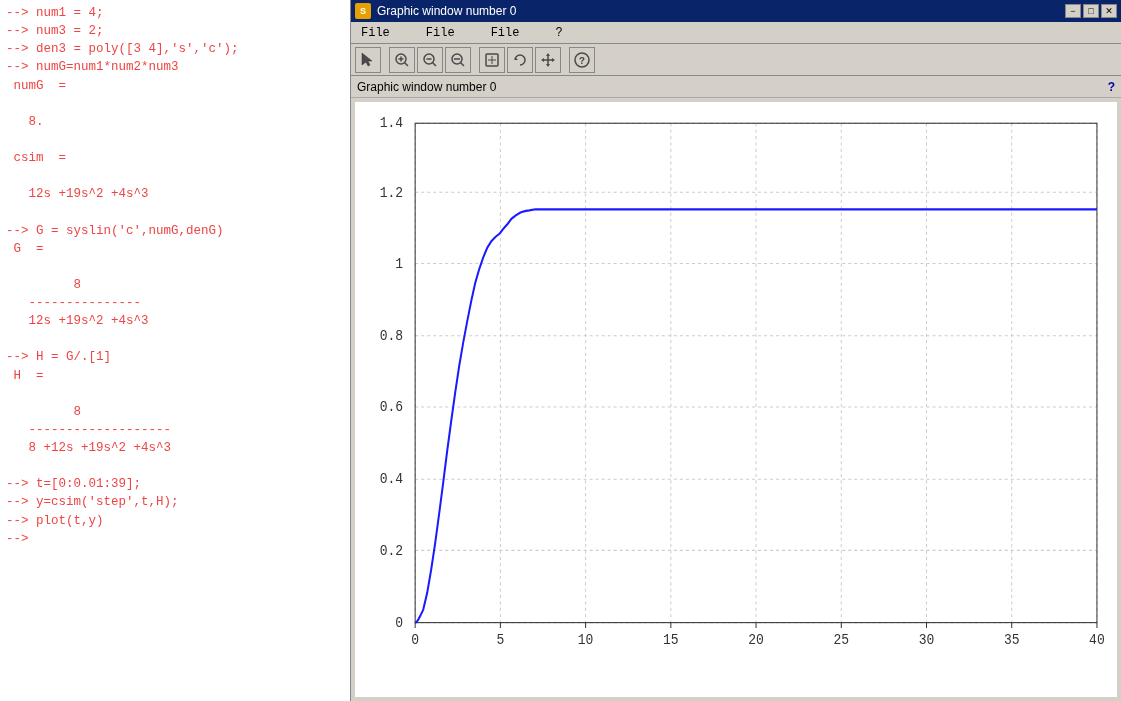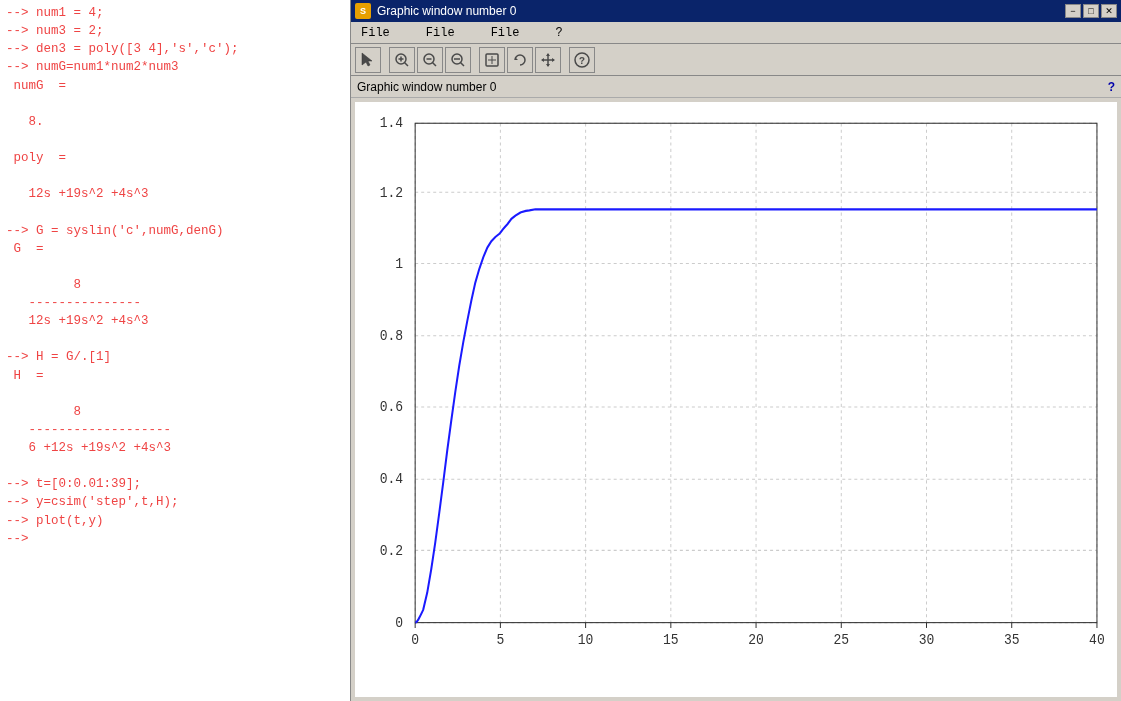--- a/index.html
+++ b/index.html
@@ -163,37 +163,37 @@
 
 <div id="terminal">
     <div class="line">--&gt; num1 = 4;</div>
     <div class="line">--&gt; num3 = 2;</div>
     <div class="line">--&gt; den3 = poly([3 4],'s','c');</div>
     <div class="line">--&gt; numG=num1*num2*num3</div>
     <div class="line"> numG  =</div>
     <div class="line">&nbsp;</div>
     <div class="line">   8.</div>
     <div class="line">&nbsp;</div>
-    <div class="line"> poly  =</div>
+    <div class="line"> csim  =</div>
     <div class="line">&nbsp;</div>
     <div class="line">   12s +19s^2 +4s^3</div>
     <div class="line">&nbsp;</div>
     <div class="line">--&gt; G = syslin('c',numG,denG)</div>
     <div class="line"> G  =</div>
     <div class="line">&nbsp;</div>
     <div class="line">         8</div>
     <div class="line">   ---------------</div>
     <div class="line">   12s +19s^2 +4s^3</div>
     <div class="line">&nbsp;</div>
     <div class="line">--&gt; H = G/.[1]</div>
     <div class="line"> H  =</div>
     <div class="line">&nbsp;</div>
     <div class="line">         8</div>
     <div class="line">   -------------------</div>
-    <div class="line">   6 +12s +19s^2 +4s^3</div>
+    <div class="line">   8 +12s +19s^2 +4s^3</div>
     <div class="line">&nbsp;</div>
     <div class="line">--&gt; t=[0:0.01:39];</div>
     <div class="line">--&gt; y=csim('step',t,H);</div>
     <div class="line">--&gt; plot(t,y)</div>
     <div class="line">--&gt;</div>
   </div>
 
 <div id="graphic-window">
 
   <div id="title-bar">

